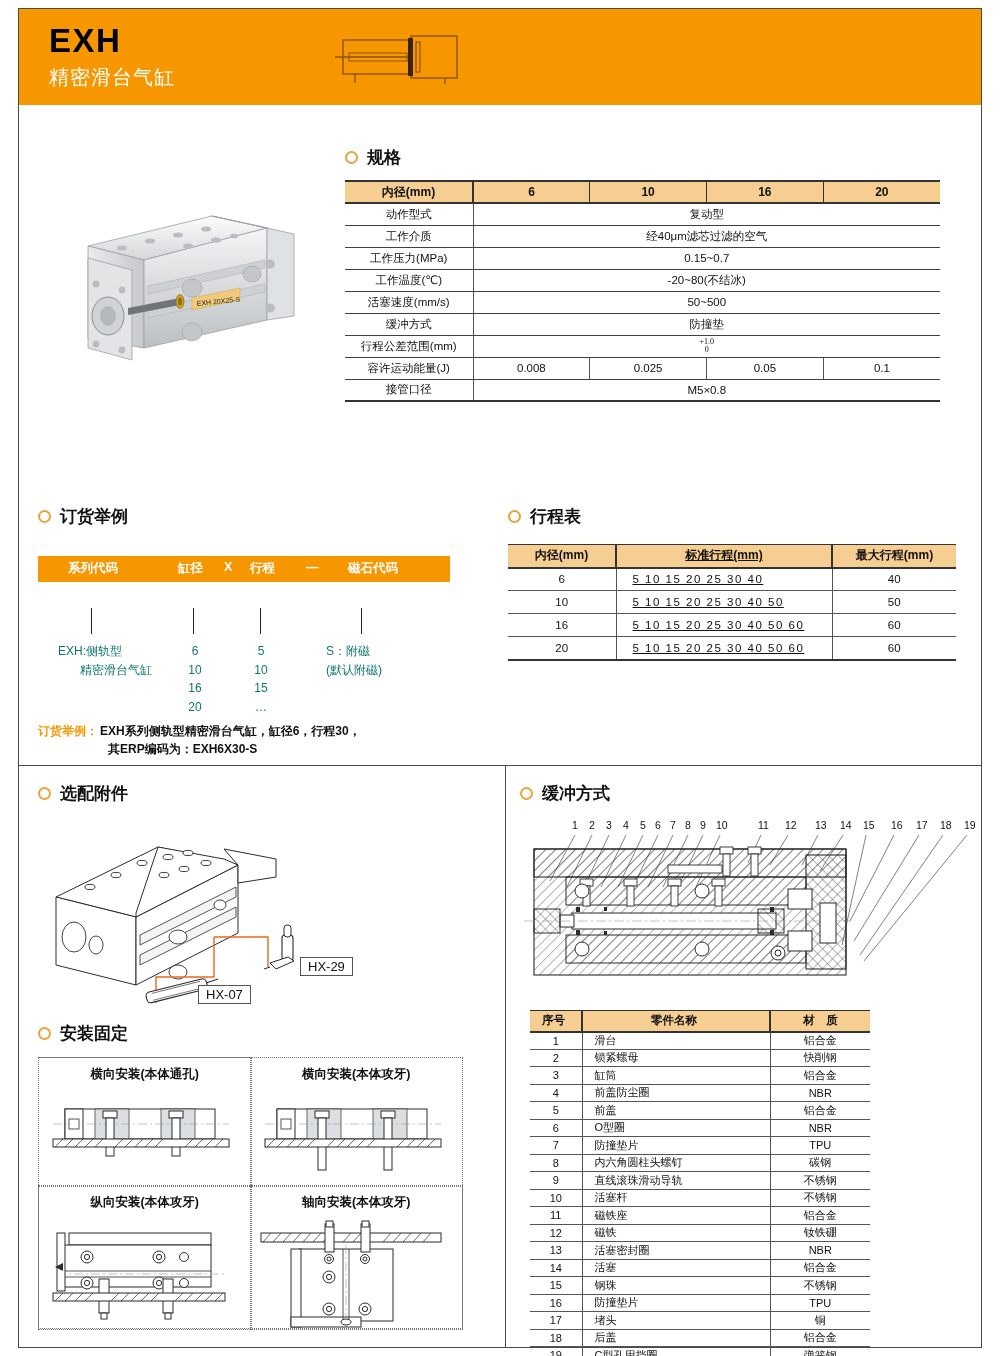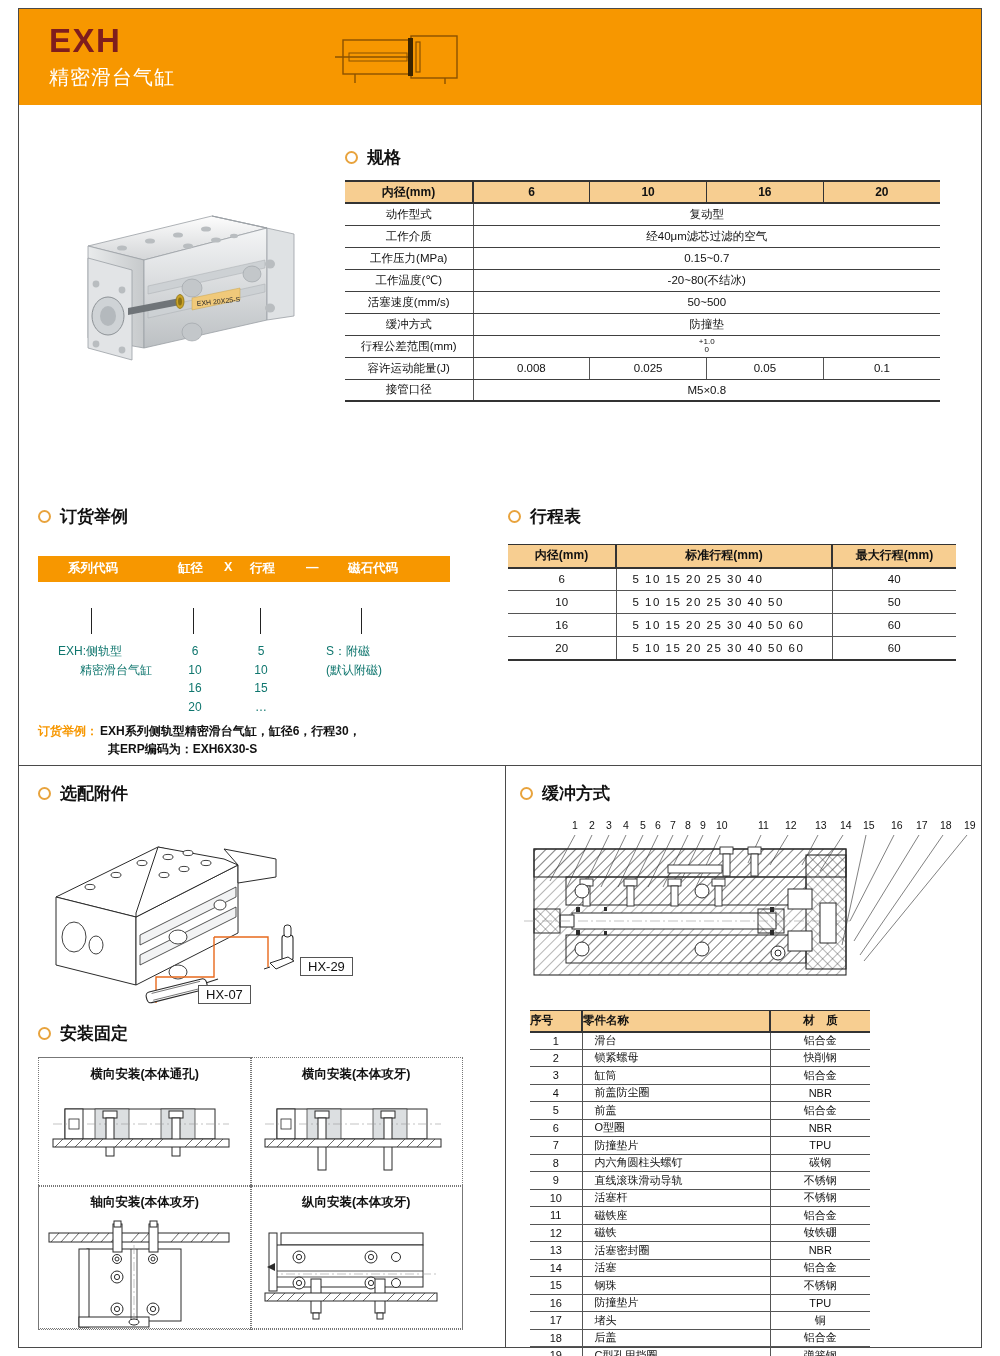--- a/index.html
+++ b/index.html
@@ -25,21 +25,21 @@
   
   .banner {
     position: absolute;
     left: 19px; top: 9px;
     width: 962px; height: 96px;
     background: #F79700;
     display: flex; align-items: center;
   }
   .banner-text { margin-left: 30px; }
   .banner-title {
-    font-size: 33px; font-weight: bold; color: #7f1d1d;
+    font-size: 33px; font-weight: bold; color: #000000;
     letter-spacing: 1.5px; line-height: 1.1;
   }
   .banner-sub {
     font-size: 20px; color: #ffffff; margin-top: 5px;
     letter-spacing: 1px;
   }
   .banner-icon { margin-left: 160px; margin-top: 2px; }
   
   .sec-head {
     display: flex; align-items: center; gap: 9px;
@@ -65,21 +65,21 @@
   table.spec td.lbl {
     text-align: center; width: 128px;
     border-right: 1px solid #555;
   }
   table.spec tr.hdr td.lbl { border-right: 2px solid #333; }
   table.spec td.div { border-left: 1px solid #555; }
   table.spec tr.hdr td.div { border-left: 1px solid #333; }
   table.spec tr.last td { border-bottom: 2px solid #333; }
   table.spec tr.topline td { border-top: 2px solid #333; }
   .tol { display: inline-block; font-size: 8px; line-height: 1.0; text-align: center; }
-  .tol b { display: block; font-weight: normal; }
+  .tol b { display: block; font-weight: normal; font-family: Liberation Serif, serif; }
   
   .photo { position: absolute; left: 62px; top: 198px; width: 275px; height: 185px; }
   
   .order-wrap { position: absolute; left: 38px; top: 505px; width: 450px; }
   .order-bar {
     margin-top: 28px; width: 412px; height: 26px;
     background: #F79700; position: relative;
   }
   .order-bar span {
     position: absolute; top: 4px;
@@ -99,21 +99,21 @@
   table.stroke { border-collapse: collapse; width: 448px; margin-top: 16px; table-layout: fixed; }
   table.stroke td {
     border-bottom: 1px solid #555; font-size: 11.5px;
     height: 23px; text-align: center; color: #111;
   }
   table.stroke tr.hdr td {
     background: #F7CE91; font-weight: bold; font-size: 12px;
     border-bottom: 2px solid #333; border-top: 1px solid #333;
   }
   table.stroke td.c1 { width: 108px; border-right: 1px solid #555; }
-  table.stroke td.c2 { text-align: left; padding-left: 16px; border-right: 1px solid #555; letter-spacing: 1.5px; }
+  table.stroke td.c2 { text-align: left; padding-left: 16px; border-right: 1px solid #555; letter-spacing: 1.5px; text-decoration: underline; }
   table.stroke tr.hdr td.c1, table.stroke tr.hdr td.c2 { border-right: 2px solid #333; text-align: center; padding-left: 0; letter-spacing: 0; }
   table.stroke td.c3 { width: 124px; }
   table.stroke tr.last td { border-bottom: 2px solid #333; }
   
   .hdiv { position: absolute; left: 19px; top: 765px; width: 962px; height: 1px; background: #4a4a4a; }
   .vdiv { position: absolute; left: 505px; top: 766px; width: 1px; height: 582px; background: #4a4a4a; }
   
   .acc-wrap { position: absolute; left: 38px; top: 782px; width: 455px; }
   .acc-draw { position: relative; margin-top: 12px; height: 190px; }
   .tagbox {
@@ -144,21 +144,21 @@
     height: 17.5px; color: #111; padding: 0 4px;
   }
   table.parts tr.hdr td {
     background: #F7CE91; font-weight: bold; font-size: 11.5px;
     height: 21px; text-align: center; border-bottom: 2px solid #333;
     border-top: 1px solid #333;
   }
   table.parts td.n { width: 52px; text-align: center; border-right: 1px solid #555; }
   table.parts td.nm { text-align: left; padding-left: 12px; border-right: 1px solid #555; }
   table.parts td.mt { width: 100px; text-align: center; }
-  table.parts tr.hdr td.n, table.parts tr.hdr td.nm { border-right: 2px solid #333; text-align: left; padding-left: 0; }
+  table.parts tr.hdr td.n, table.parts tr.hdr td.nm { border-right: 2px solid #333; text-align: center; padding-left: 0; }
   table.parts tr.last td { border-bottom: 2px solid #333; }
   svg { display: block; }
 </style>
 </head>
 <body>
 
 <div class="page">
 
   <div class="frame"></div>
 
@@ -517,20 +517,68 @@
               <line x1="56" y1="56" x2="64" y2="48"></line>
                 <line x1="76" y1="56" x2="84" y2="48"></line>
               <line x1="86" y1="56" x2="94" y2="48"></line>
                 <line x1="96" y1="56" x2="104" y2="48"></line>
               <line x1="106" y1="56" x2="114" y2="48"></line>
                 <line x1="116" y1="56" x2="124" y2="48"></line>
               <line x1="146" y1="56" x2="154" y2="48"></line>
                 <line x1="156" y1="56" x2="164" y2="48"></line>
               <line x1="166" y1="56" x2="174" y2="48"></line>
                 <line x1="176" y1="56" x2="184" y2="48"></line>
+            </g>
+          </svg>
+        </div>
+      </div>
+
+      <div class="mcell">
+        <div class="cap">纵向安装(本体攻牙)</div>
+        <div class="fig" style="height:110px">
+          <svg width="200" height="110" viewBox="0 0 200 110">
+            <rect x="30" y="14" width="142" height="12" fill="#ffffff" stroke="#2b2b2b" stroke-width="1"></rect>
+            <rect x="24" y="26" width="148" height="42" fill="#ffffff" stroke="#2b2b2b" stroke-width="1"></rect>
+            <line x1="24" y1="52" x2="172" y2="52" stroke="#2b2b2b" stroke-width="0.8"></line>
+            <line x1="24" y1="58" x2="172" y2="58" stroke="#2b2b2b" stroke-width="0.8"></line>
+            <line x1="18" y1="55" x2="186" y2="55" stroke="#9a9a9a" stroke-width="0.6" stroke-dasharray="9,3,2,3"></line>
+            <g fill="#ffffff" stroke="#2b2b2b" stroke-width="1">
+              <circle cx="48" cy="38" r="6"></circle>
+                <circle cx="48" cy="38" r="2.6"></circle>
+              <circle cx="120" cy="38" r="6"></circle>
+                <circle cx="120" cy="38" r="2.6"></circle>
+              <circle cx="145" cy="38" r="4.5"></circle>
+              <circle cx="48" cy="64" r="6"></circle>
+                <circle cx="48" cy="64" r="2.6"></circle>
+              <circle cx="120" cy="64" r="6"></circle>
+                <circle cx="120" cy="64" r="2.6"></circle>
+              <circle cx="145" cy="64" r="4.5"></circle>
+            </g>
+            <rect x="18" y="14" width="8" height="58" fill="#ffffff" stroke="#2b2b2b" stroke-width="1"></rect>
+            <polygon points="16,48 24,44 24,52" fill="#2b2b2b"></polygon>
+            <rect x="60" y="60" width="10" height="34" fill="#ffffff" stroke="#2b2b2b" stroke-width="1"></rect>
+            <rect x="62" y="94" width="6" height="6" fill="#ffffff" stroke="#2b2b2b" stroke-width="1"></rect>
+            <rect x="124" y="60" width="10" height="34" fill="#ffffff" stroke="#2b2b2b" stroke-width="1"></rect>
+            <rect x="126" y="94" width="6" height="6" fill="#ffffff" stroke="#2b2b2b" stroke-width="1"></rect>
+            <rect x="14" y="74" width="172" height="8" fill="#ffffff" stroke="#2b2b2b" stroke-width="1"></rect>
+            <g stroke="#2b2b2b" stroke-width="0.7">
+              <line x1="16" y1="82" x2="24" y2="74"></line>
+                <line x1="26" y1="82" x2="34" y2="74"></line>
+              <line x1="36" y1="82" x2="44" y2="74"></line>
+                <line x1="46" y1="82" x2="54" y2="74"></line>
+              <line x1="72" y1="82" x2="80" y2="74"></line>
+                <line x1="82" y1="82" x2="90" y2="74"></line>
+              <line x1="92" y1="82" x2="100" y2="74"></line>
+                <line x1="102" y1="82" x2="110" y2="74"></line>
+              <line x1="112" y1="82" x2="120" y2="74"></line>
+                <line x1="136" y1="82" x2="144" y2="74"></line>
+              <line x1="146" y1="82" x2="154" y2="74"></line>
+                <line x1="156" y1="82" x2="164" y2="74"></line>
+              <line x1="166" y1="82" x2="174" y2="74"></line>
+                <line x1="176" y1="82" x2="184" y2="74"></line>
             </g>
           </svg>
         </div>
       </div>
 
       <div class="mcell">
         <div class="cap">轴向安装(本体攻牙)</div>
         <div class="fig" style="height:110px">
           <svg width="200" height="110" viewBox="0 0 200 110">
             <rect x="10" y="14" width="180" height="9" fill="#ffffff" stroke="#2b2b2b" stroke-width="1"></rect>
@@ -570,68 +618,20 @@
               <circle cx="78" cy="90" r="6"></circle>
                 <circle cx="78" cy="90" r="2.6"></circle>
               <circle cx="114" cy="90" r="6"></circle>
                 <circle cx="114" cy="90" r="2.6"></circle>
             </g>
             <ellipse cx="95" cy="103" rx="5" ry="3" fill="#ffffff" stroke="#2b2b2b" stroke-width="1"></ellipse>
           </svg>
         </div>
       </div>
 
-      <div class="mcell">
-        <div class="cap">纵向安装(本体攻牙)</div>
-        <div class="fig" style="height:110px">
-          <svg width="200" height="110" viewBox="0 0 200 110">
-            <rect x="30" y="14" width="142" height="12" fill="#ffffff" stroke="#2b2b2b" stroke-width="1"></rect>
-            <rect x="24" y="26" width="148" height="42" fill="#ffffff" stroke="#2b2b2b" stroke-width="1"></rect>
-            <line x1="24" y1="52" x2="172" y2="52" stroke="#2b2b2b" stroke-width="0.8"></line>
-            <line x1="24" y1="58" x2="172" y2="58" stroke="#2b2b2b" stroke-width="0.8"></line>
-            <line x1="18" y1="55" x2="186" y2="55" stroke="#9a9a9a" stroke-width="0.6" stroke-dasharray="9,3,2,3"></line>
-            <g fill="#ffffff" stroke="#2b2b2b" stroke-width="1">
-              <circle cx="48" cy="38" r="6"></circle>
-                <circle cx="48" cy="38" r="2.6"></circle>
-              <circle cx="120" cy="38" r="6"></circle>
-                <circle cx="120" cy="38" r="2.6"></circle>
-              <circle cx="145" cy="38" r="4.5"></circle>
-              <circle cx="48" cy="64" r="6"></circle>
-                <circle cx="48" cy="64" r="2.6"></circle>
-              <circle cx="120" cy="64" r="6"></circle>
-                <circle cx="120" cy="64" r="2.6"></circle>
-              <circle cx="145" cy="64" r="4.5"></circle>
-            </g>
-            <rect x="18" y="14" width="8" height="58" fill="#ffffff" stroke="#2b2b2b" stroke-width="1"></rect>
-            <polygon points="16,48 24,44 24,52" fill="#2b2b2b"></polygon>
-            <rect x="60" y="60" width="10" height="34" fill="#ffffff" stroke="#2b2b2b" stroke-width="1"></rect>
-            <rect x="62" y="94" width="6" height="6" fill="#ffffff" stroke="#2b2b2b" stroke-width="1"></rect>
-            <rect x="124" y="60" width="10" height="34" fill="#ffffff" stroke="#2b2b2b" stroke-width="1"></rect>
-            <rect x="126" y="94" width="6" height="6" fill="#ffffff" stroke="#2b2b2b" stroke-width="1"></rect>
-            <rect x="14" y="74" width="172" height="8" fill="#ffffff" stroke="#2b2b2b" stroke-width="1"></rect>
-            <g stroke="#2b2b2b" stroke-width="0.7">
-              <line x1="16" y1="82" x2="24" y2="74"></line>
-                <line x1="26" y1="82" x2="34" y2="74"></line>
-              <line x1="36" y1="82" x2="44" y2="74"></line>
-                <line x1="46" y1="82" x2="54" y2="74"></line>
-              <line x1="72" y1="82" x2="80" y2="74"></line>
-                <line x1="82" y1="82" x2="90" y2="74"></line>
-              <line x1="92" y1="82" x2="100" y2="74"></line>
-                <line x1="102" y1="82" x2="110" y2="74"></line>
-              <line x1="112" y1="82" x2="120" y2="74"></line>
-                <line x1="136" y1="82" x2="144" y2="74"></line>
-              <line x1="146" y1="82" x2="154" y2="74"></line>
-                <line x1="156" y1="82" x2="164" y2="74"></line>
-              <line x1="166" y1="82" x2="174" y2="74"></line>
-                <line x1="176" y1="82" x2="184" y2="74"></line>
-            </g>
-          </svg>
-        </div>
-      </div>
-
     </div>
   </div>
 
   <div class="int-wrap">
     <div class="sec-head">
       <span class="ring"></span>
       <span>缓冲方式</span>
     </div>
 
     <div class="int-draw">

